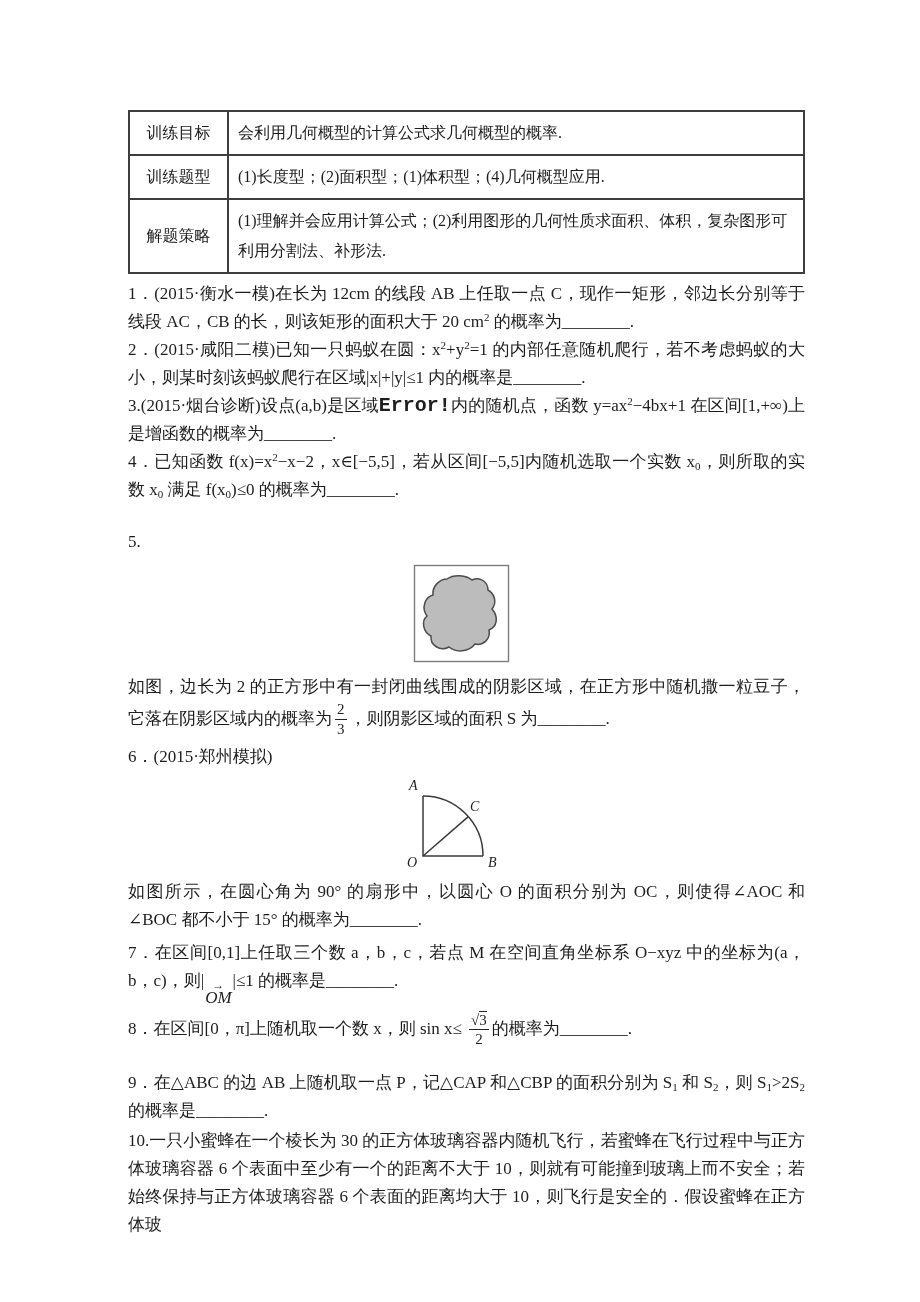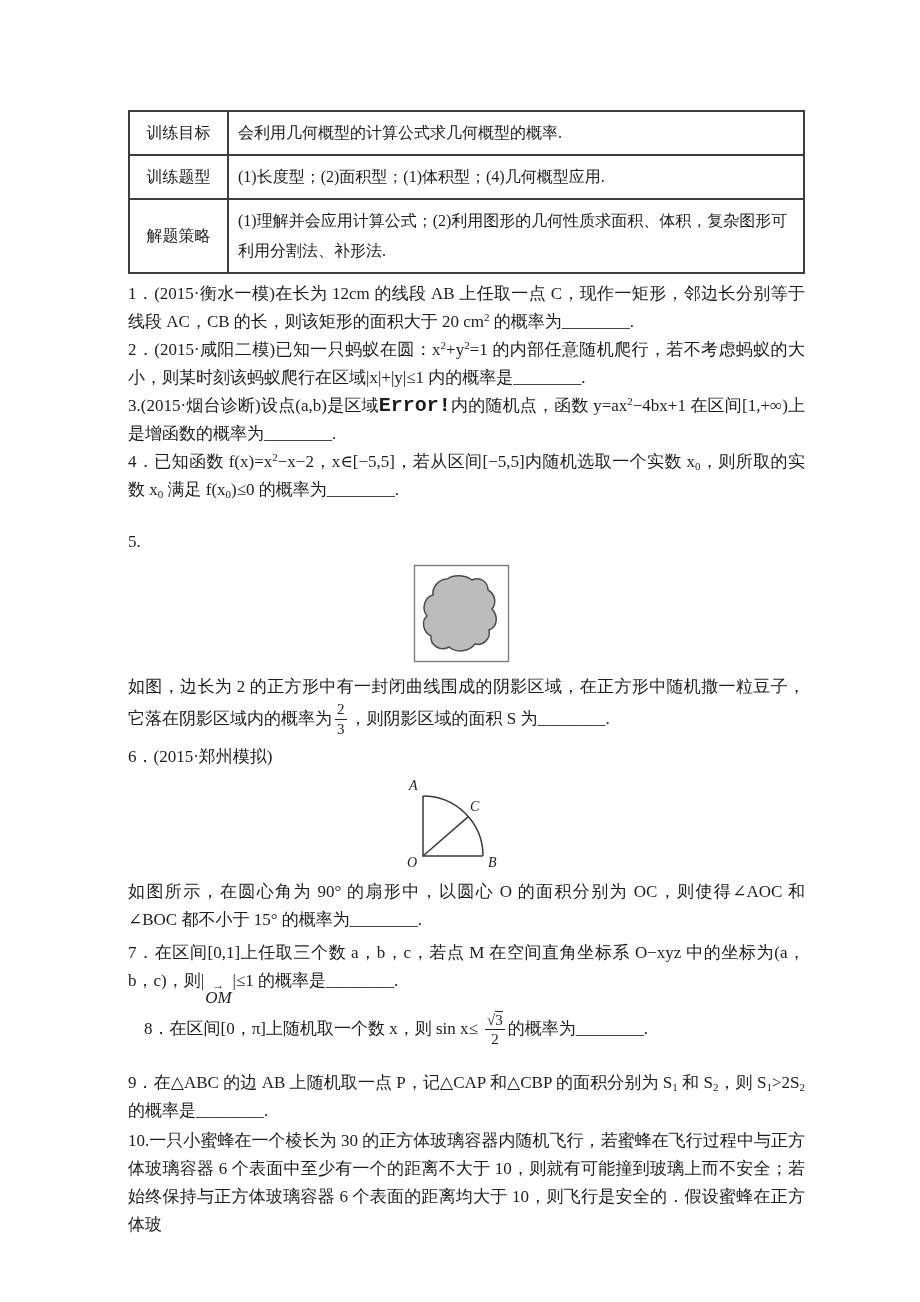--- a/index.html
+++ b/index.html
@@ -44,21 +44,21 @@
   svg{display:block;}
   .fig-label{font-family:"Liberation Serif","DejaVu Serif",serif;font-style:italic;font-size:14px;fill:#1d1d1d;}
 
   
   .p1{margin-top:6px;}
   .p5lab{margin-top:24px;}
   .p5txt{margin-top:10px;}
   .p6lab{margin-top:4px;}
   .p6txt{margin-top:8px;}
   .p7{margin-top:5px;}
-  .p8{margin-top:5px;margin-left:16px;}
+  .p8{margin-top:5px;}
   .p9{margin-top:21px;}
   .p10{margin-top:2px;}
 </style>
 </head>
 <body>
 
 <div class="page">
   <div class="content">
 
     <table class="info">

